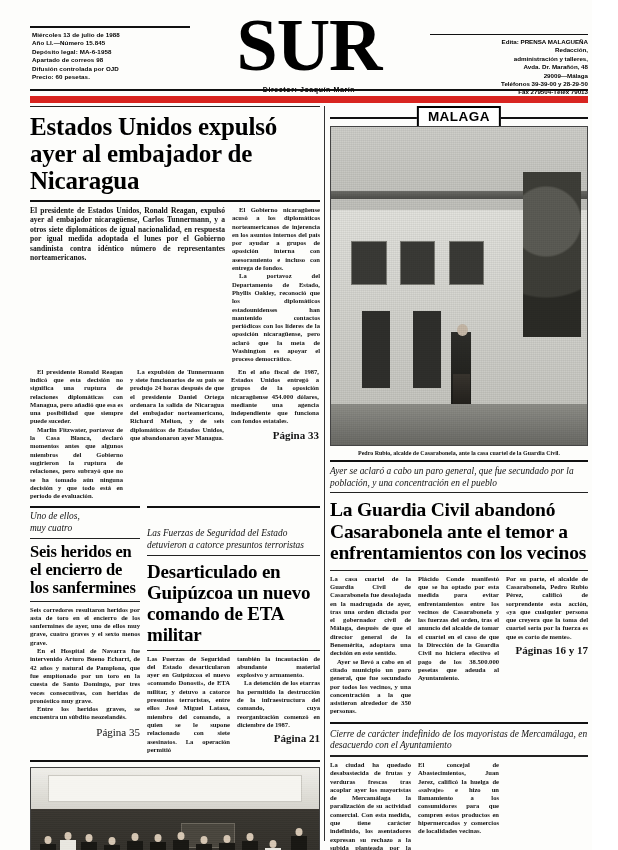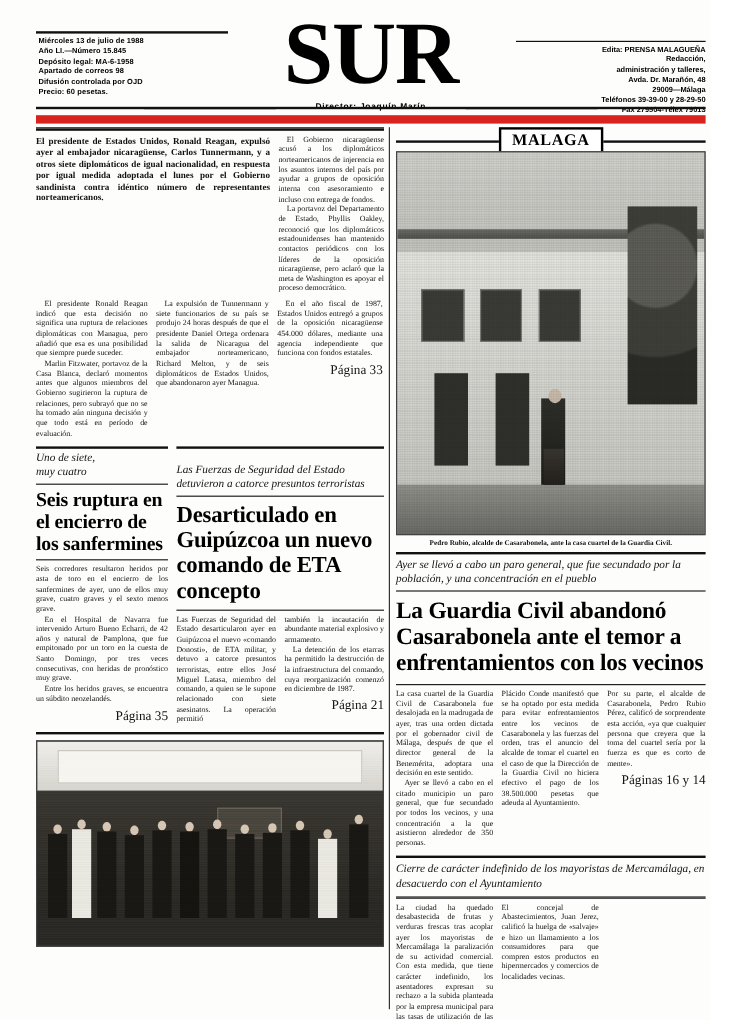--- a/index.html
+++ b/index.html
@@ -101,21 +101,21 @@
     display:block;text-align:right;font-size:11px;margin-top:5px;
   }
 
   
   .malaga-band{position:relative;height:20px;}
   .malaga-line{position:absolute;left:0;right:0;top:11px;height:2px;background:#111;}
   .malaga-badge{
     position:absolute;left:50%;top:0;transform:translateX(-50%);
     background:#fff;border:2.5px solid #000;
     padding:1px 9px 2px 9px;
-    font-family:Liberation Serif, serif;
+    font-family:Liberation Sans, sans-serif;
     font-weight:bold;font-size:13.5px;line-height:15px;letter-spacing:.5px;
     color:#000;
   }
 
   
   .photo{
     position:relative;overflow:hidden;background:#8a8a86;
     border:1px solid #444;
   }
   .caption{
@@ -210,21 +210,21 @@
   .sep-rule{height:2px;background:#111;margin:6px 0 5px 0;}
   .spacer4{height:4px;}
   .spacer6{height:6px;}
 
   .twocol-wrap{display:flex;gap:7px;}
   .col-narrow{width:110px;}
   .col-wide{width:173px;}
   .onecolbody{
     font-family:"Liberation Serif", serif;
     font-size:6.6px;line-height:8.3px;text-align:justify;color:#141414;
-    -webkit-hyphens:auto;hyphens:auto;
+    -webkit-hyphens:auto;hyphens:auto;font-weight:bold;
   }
   .onecolbody p{margin:0;text-indent:7px;}
 </style>
 </head>
 <body>
 
 <div class="page">
 
   <div class="masthead">
     <div class="mh-rule-top"></div>
@@ -258,20 +258,21 @@
 
   <div class="redbar2"></div>
   <div class="redbar"></div>
 
   <div class="vdivider"></div>
 
   <div class="leftwrap">
 
     <div>
       <div class="rule"></div>
+      <div class="headline h-main">Estados Unidos expulsó ayer al embajador de Nicaragua</div>
       <div class="rule-thick"></div>
       <div class="spacer4"></div>
 
       <div class="twocol-wrap">
         <div style="width:195px;">
           <div class="lead">El presidente de Estados Unidos, Ronald Reagan, expulsó ayer al embajador nicaragüense, Carlos Tunnermann, y a otros siete diplomáticos de igual nacionalidad, en respuesta por igual medida adoptada el lunes por el Gobierno sandinista contra idéntico número de representantes norteamericanos.</div>
         </div>
         <div style="width:88px;" class="onecolbody">
           <p>El Gobierno nicaragüense acusó a los diplomáticos norteamericanos de injerencia en los asuntos internos del país por ayudar a grupos de oposición interna con asesoramiento e incluso con entrega de fondos.</p>
           <p>La portavoz del Departamento de Estado, Phyllis Oakley, reconoció que los diplomáticos estadounidenses han mantenido contactos periódicos con los líderes de la oposición nicaragüense, pero aclaró que la meta de Washington es apoyar el proceso democrático.</p>
@@ -294,40 +295,40 @@
       </div>
     </div>
 
     <div class="spacer6"></div>
 
     <div class="twocol-wrap">
 
       <div class="col-narrow">
         <div class="rule-thick"></div>
         <div class="kicker" style="padding-top:3px;">
-          <div>Uno de siete,</div>
+          <div>Uno de ellos,</div>
           <div>muy cuatro</div>
         </div>
         <div class="rule"></div>
-        <div class="headline h-small">Seis ruptura en el encierro de los sanfermines</div>
+        <div class="headline h-small">Seis heridos en el encierro de los sanfermines</div>
         <div class="rule"></div>
         <div class="spacer4"></div>
         <div class="onecolbody">
           <p style="text-indent:0">Seis corredores resultaron heridos por asta de toro en el encierro de los sanfermines de ayer, uno de ellos muy grave, cuatro graves y el sexto menos grave.</p>
           <p>En el Hospital de Navarra fue intervenido Arturo Bueno Echarri, de 42 años y natural de Pamplona, que fue empitonado por un toro en la cuesta de Santo Domingo, por tres veces consecutivas, con heridas de pronóstico muy grave.</p>
           <p>Entre los heridos graves, se encuentra un súbdito neozelandés.</p>
         </div>
         <div class="pagina">Página 35</div>
       </div>
 
       <div class="col-wide">
         <div class="rule-thick"></div>
-        <div class="kicker" style="padding-top:1px;margin-top:12px;">Las Fuerzas de Seguridad del Estado detuvieron a catorce presuntos terroristas</div>
+        <div class="kicker" style="padding-top:20px;">Las Fuerzas de Seguridad del Estado detuvieron a catorce presuntos terroristas</div>
         <div class="rule"></div>
-        <div class="headline h-mid">Desarticulado en Guipúzcoa un nuevo comando de ETA concepto</div>
+        <div class="headline h-mid">Desarticulado en Guipúzcoa un nuevo comando de ETA militar</div>
         <div class="rule"></div>
         <div class="spacer4"></div>
         <div class="twocol-wrap">
           <div style="width:83px;" class="onecolbody">
             <p style="text-indent:0">Las Fuerzas de Seguridad del Estado desarticularon ayer en Guipúzcoa el nuevo «comando Donosti», de ETA militar, y detuvo a catorce presuntos terroristas, entre ellos José Miguel Latasa, miembro del comando, a quien se le supone relacionado con siete asesinatos. La operación permitió</p>
           </div>
           <div style="width:83px;" class="onecolbody">
             <p style="text-indent:0">también la incautación de abundante material explosivo y armamento.</p>
             <p>La detención de los etarras ha permitido la destrucción de la infraestructura del comando, cuya reorganización comenzó en diciembre de 1987.</p>
             <div class="pagina-inline">Página 21</div>
@@ -419,36 +420,36 @@
       <div class="casa-man-body"></div>
       <div class="casa-man-legs"></div>
       <div class="casa-man-head"></div>
       <div class="casa-grain"></div>
     </div>
 
     <div class="caption">Pedro Rubio, alcalde de Casarabonela, ante la casa cuartel de la Guardia Civil.</div>
     <div class="rule-thick"></div>
 
     <div>
-      <div class="kicker" style="padding-top:4px;">Ayer se llevó a cabo un paro general, que fue secundado por la población, y una concentración en el pueblo</div>
+      <div class="kicker" style="padding-top:4px;">Ayer se aclaró a cabo un paro general, que fue secundado por la población, y una concentración en el pueblo</div>
       <div class="rule"></div>
       <div class="headline h-mal">La Guardia Civil abandonó Casarabonela ante el temor a enfrentamientos con los vecinos</div>
       <div class="rule"></div>
       <div class="spacer4"></div>
       <div class="twocol-wrap">
         <div style="width:81px;" class="onecolbody">
           <p style="text-indent:0">La casa cuartel de la Guardia Civil de Casarabonela fue desalojada en la madrugada de ayer, tras una orden dictada por el gobernador civil de Málaga, después de que el director general de la Benemérita, adoptara una decisión en este sentido.</p>
           <p>Ayer se llevó a cabo en el citado municipio un paro general, que fue secundado por todos los vecinos, y una concentración a la que asistieron alrededor de 350 personas.</p>
         </div>
         <div style="width:81px;" class="onecolbody">
           <p style="text-indent:0">Plácido Conde manifestó que se ha optado por esta medida para evitar enfrentamientos entre los vecinos de Casarabonela y las fuerzas del orden, tras el anuncio del alcalde de tomar el cuartel en el caso de que la Dirección de la Guardia Civil no hiciera efectivo el pago de los 38.500.000 pesetas que adeuda al Ayuntamiento.</p>
         </div>
         <div style="width:82px;" class="onecolbody">
           <p style="text-indent:0">Por su parte, el alcalde de Casarabonela, Pedro Rubio Pérez, calificó de sorprendente esta acción, «ya que cualquier persona que creyera que la toma del cuartel sería por la fuerza es que es corto de mente».</p>
-          <div class="pagina-inline">Páginas 16 y 14</div>
+          <div class="pagina-inline">Páginas 16 y 17</div>
         </div>
       </div>
     </div>
 
     <div class="sep-rule"></div>
 
     <div>
       <div class="kicker">Cierre de carácter indefinido de los mayoristas de Mercamálaga, en desacuerdo con el Ayuntamiento</div>
       <div class="rule"></div>
       <div class="rule"></div>

